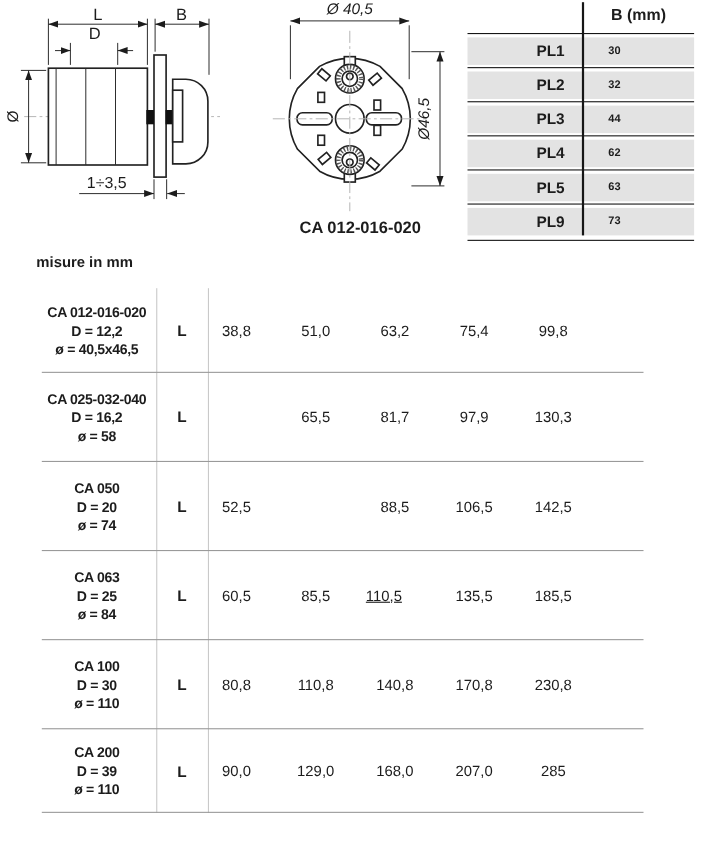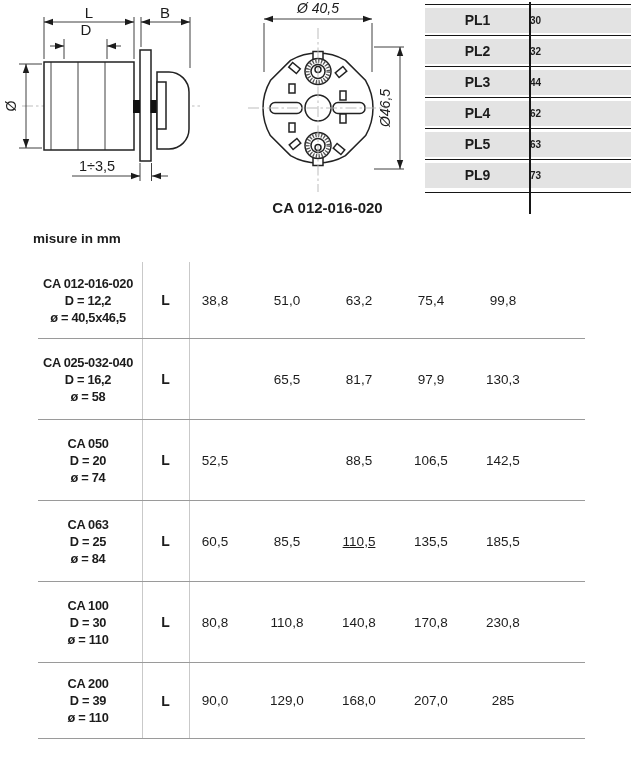--- a/index.html
+++ b/index.html
@@ -5,21 +5,21 @@
   html,body{margin:0;padding:0;background:#fff;}
   #page{position:relative;width:639px;height:771px;background:#fff;overflow:hidden;
         font-family:"Liberation Sans",sans-serif;color:#1c1c1c;}
   .abs{position:absolute;}
 
   
   .pl-table{left:425px;top:2px;width:206px;}
   .pl-header{height:26px;display:flex;}
   .pl-header .sp{width:105px;}
   .pl-header .hd{flex:1;text-align:center;line-height:24px;font-weight:bold;font-size:14.5px;}
-  .pl-row{height:25px;background:#e3e3e3;margin-top:6px;position:relative;display:flex;}
+  .pl-row{height:25px;background:#e3e3e3;margin-top:6px;position:relative;display:flex;padding-left:23px;}
   .pl-row::before{content:"";position:absolute;left:0;right:0;top:-4px;border-top:1.6px solid #161616;}
   .pl-bottom{height:0;border-top:1.6px solid #161616;margin-top:4px;}
   .pl-cl{width:105px;text-align:center;line-height:25px;font-weight:bold;font-size:14px;}
   .pl-cr{flex:1;line-height:25px;font-weight:bold;font-size:10px;}
   .pl-vline{position:absolute;left:104px;top:0;width:1.5px;height:212px;background:#161616;}
 
   
   .note{left:33px;top:231px;font-weight:bold;font-size:13.5px;}
 
   
@@ -156,20 +156,24 @@
 
     <line class="thin" x1="134" y1="47" x2="164" y2="47"></line>
     <line class="thin" x1="134" y1="169" x2="164" y2="169"></line>
     <line class="thin" x1="160" y1="47" x2="160" y2="169" marker-start="url(#m2s)" marker-end="url(#m2e)"></line>
     <text x="150" y="108" text-anchor="middle" font-size="14" font-style="italic" transform="rotate(-90 150 108)">Ø46,5</text>
   </svg>
 
   <div class="abs caption">CA 012-016-020</div>
 
   <div class="abs pl-table">
+    <div class="pl-header">
+      <div class="sp"></div>
+      <div class="hd">B (mm)</div>
+    </div>
     <div class="pl-row">
       <div class="pl-cl">PL1</div>
       <div class="pl-cr">30</div>
     </div>
     <div class="pl-row">
       <div class="pl-cl">PL2</div>
       <div class="pl-cr">32</div>
     </div>
     <div class="pl-row">
       <div class="pl-cl">PL3</div>
@@ -240,21 +244,21 @@
 
       <div class="mt-row">
         <div class="mt-c1">
           <span>CA 063</span>
           <span>D = 25</span>
           <span>ø = 84</span>
         </div>
         <div class="mt-cL">L</div>
         <div class="mt-v" style="left:141px;">60,5</div>
         <div class="mt-v" style="left:213px;">85,5</div>
-        <div class="mt-v" style="left:285px;text-decoration:underline;">110,5</div>
+        <div class="mt-v" style="left:275px;text-decoration:underline;">110,5</div>
         <div class="mt-v" style="left:357px;">135,5</div>
         <div class="mt-v" style="left:429px;">185,5</div>
       </div>
 
       <div class="mt-row">
         <div class="mt-c1">
           <span>CA 100</span>
           <span>D = 30</span>
           <span>ø = 110</span>
         </div>

